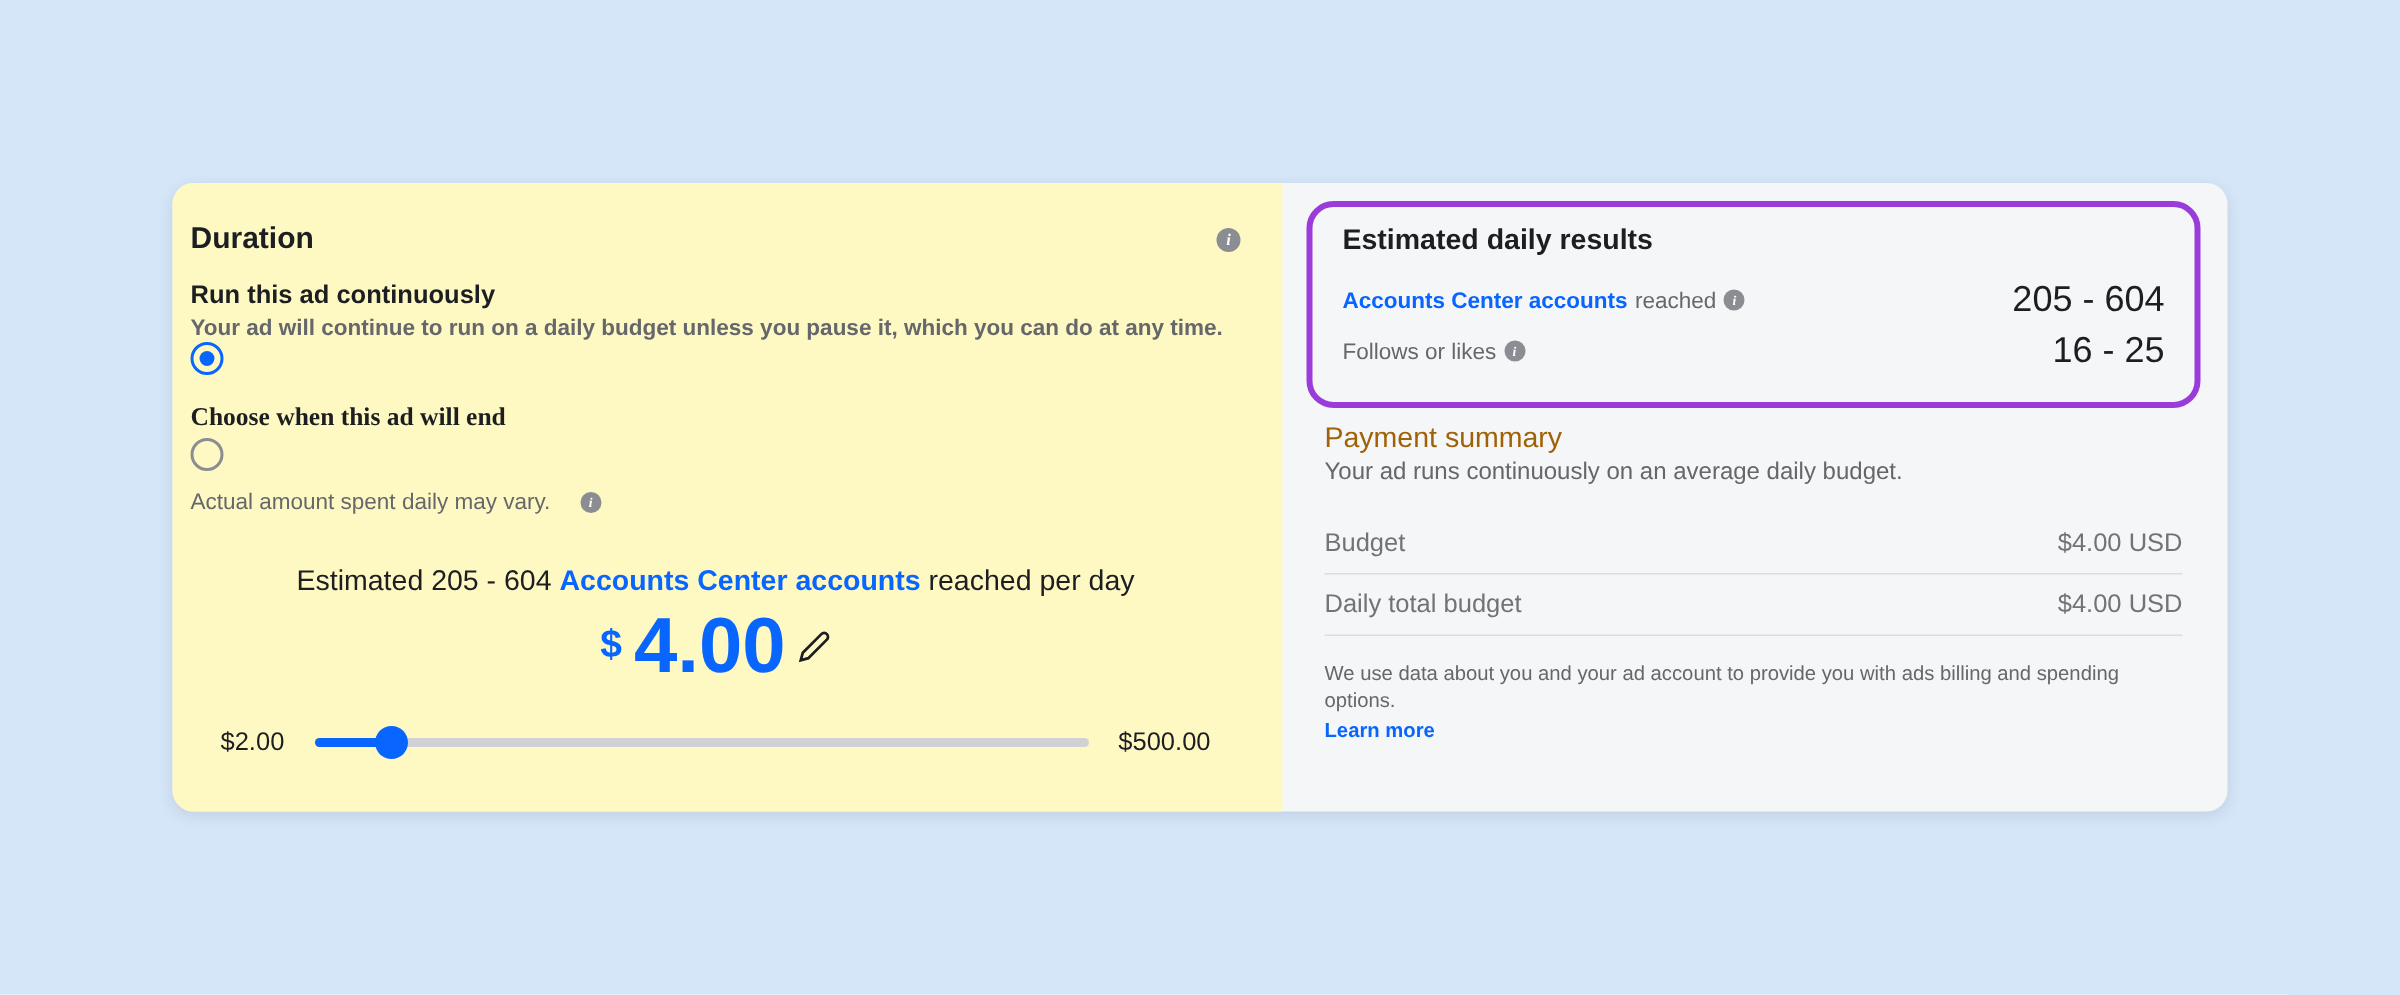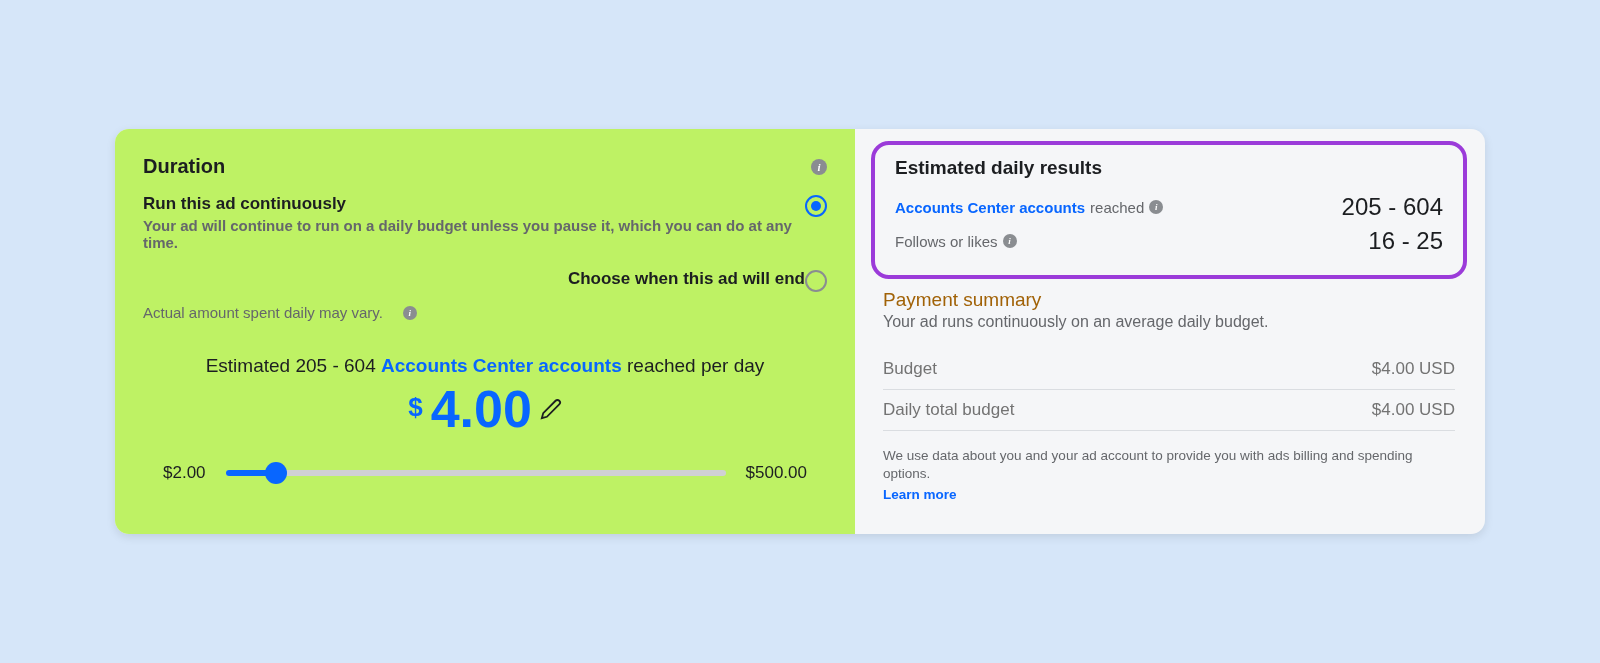--- a/index.html
+++ b/index.html
@@ -14,24 +14,24 @@
   }
   .card {
     display: flex;
     width: 1370px;
     border-radius: 14px;
     background: #f5f6f8;
     box-shadow: 0 3px 10px rgba(0,0,0,0.10);
     overflow: visible;
   }
   .left {
-    background: #bef264;
+    background: #fef9c3;
     width: 740px;
     border-radius: 14px 0 0 14px;
-    padding: 26px 28px 36px 28px;
+    padding: 26px 28px 36px 12px;
     position: relative;
   }
   .right {
     flex: 1;
     padding: 18px 30px 30px 28px;
     position: relative;
   }
   .section-title {
     font-size: 20px;
     font-weight: 700;
@@ -55,23 +55,24 @@
     font-size: 9px;
   }
   .duration-header {
     display: flex;
     justify-content: space-between;
     align-items: center;
     margin-bottom: 16px;
   }
   .opt-row {
     display: flex;
-    justify-content: flex-end;
+    justify-content: flex-start;
     align-items: flex-start;
     margin-bottom: 12px;
+    flex-direction: column;
   }
   .opt-label {
     font-size: 17px;
     font-weight: 600;
     color: #1c1e21;
     margin-bottom: 3px;
   }
   .opt-desc {
     font-size: 15px;
     color: #65676b;
@@ -278,21 +279,21 @@
     <div class="opt-row">
       <div>
         <div class="opt-label">Run this ad continuously</div>
         <div class="opt-desc">Your ad will continue to run on a daily budget unless you pause it, which you can do at any time.</div>
       </div>
       <div class="radio-outer selected">
         <div class="radio-inner"></div>
       </div>
     </div>
 
-    <div class="opt-row" style="margin-top:18px;">
+    <div class="opt-row" style="margin-top:18px;font-family:Liberation Serif, serif;">
       <div class="opt-label">Choose when this ad will end</div>
       <div class="radio-outer"></div>
     </div>
 
     <div class="budget-sub">
       <span>Actual amount spent daily may vary.</span>
       <span class="info-icon-gray info-icon-sm">i</span>
     </div>
 
     <div class="estimate-line">

